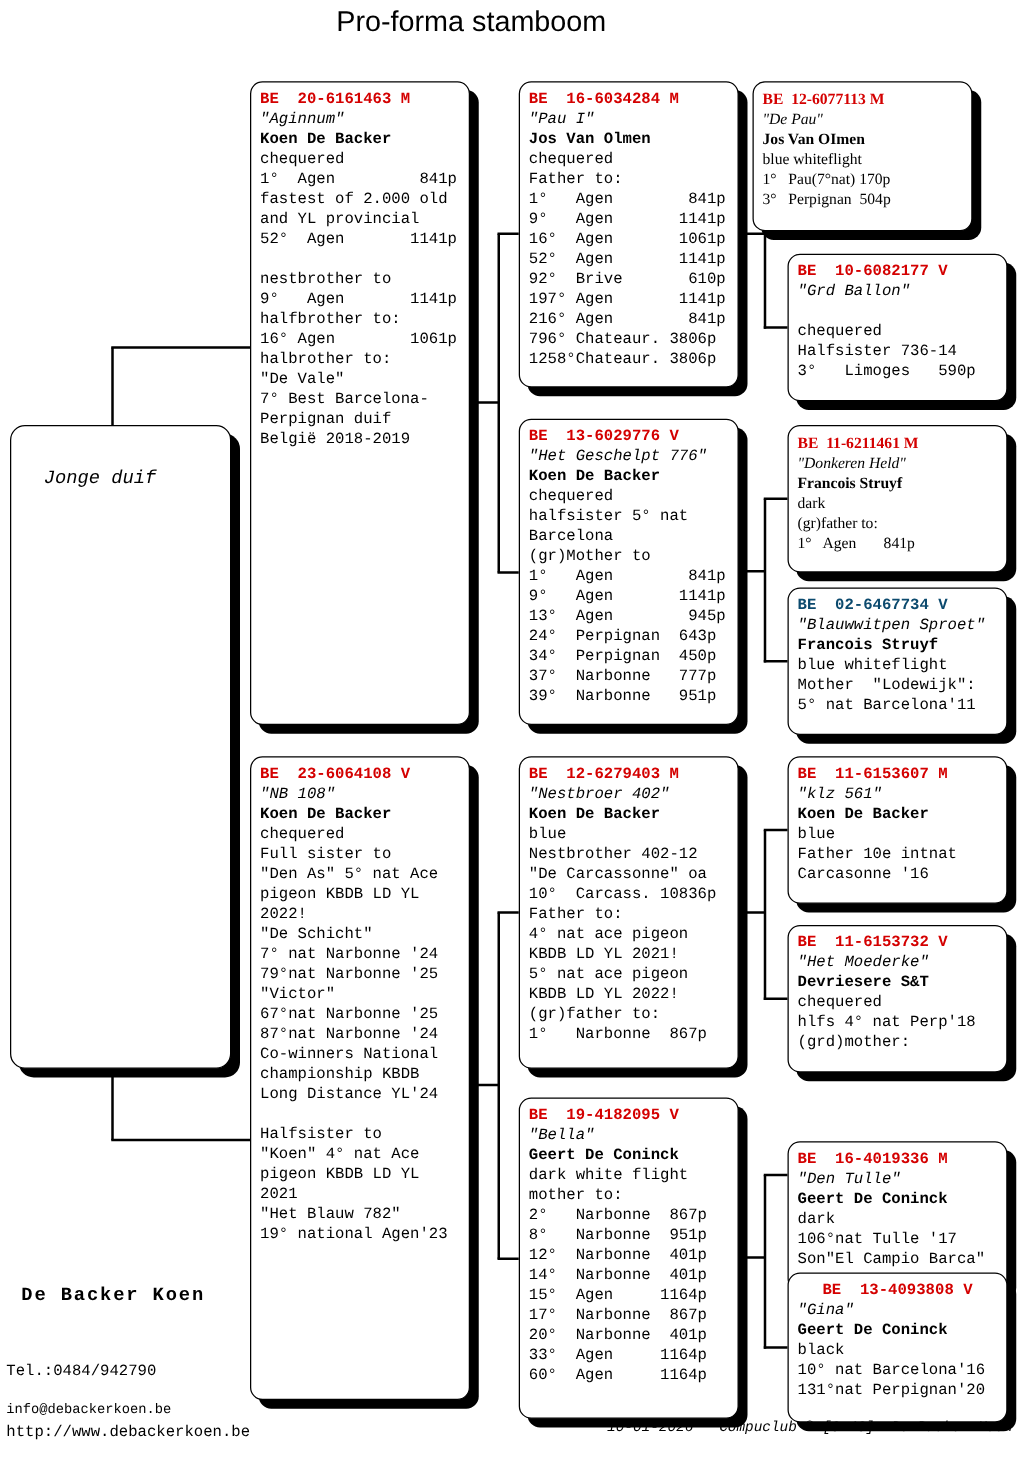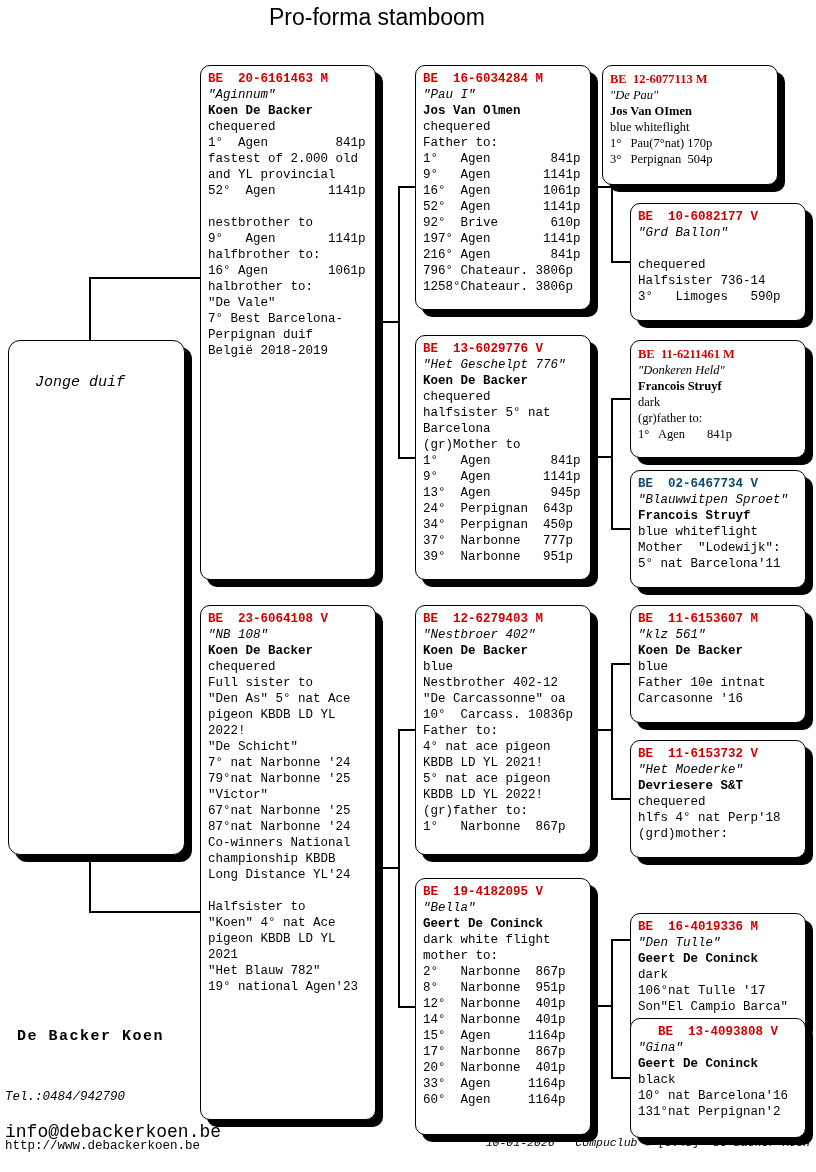--- a/index.html
+++ b/index.html
@@ -27,22 +27,22 @@
   .line.owner { font-weight:bold; }
   .subject-box {
     position:absolute; z-index:2; background:#fff;
     border:1.5px solid #000; border-radius:12px;
     box-shadow:7px 7px 0 0 #000;
     left:8px; top:340px; width:177px; height:515px;
     padding:16px 8px; font-size:15px; font-style:italic; white-space:pre;
   }
   .owner-block { position:absolute; left:17px; top:1028px; z-index:3; }
   .owner-name { font-size:15px; font-weight:bold; letter-spacing:1.5px; white-space:pre; }
-  .owner-tel  { position:absolute; left:5px; top:1090px; font-size:12.5px; white-space:pre;font-style:italic; }
-  .owner-mail { position:absolute; left:5px; top:1122px; font-size:18px; white-space:pre; }
+  .owner-tel  { position:absolute; left:5px; top:1090px; font-size:12.5px; white-space:pre; }
+  .owner-mail { position:absolute; left:5px; top:1122px; font-size:11px; white-space:pre; }
   .owner-web  { position:absolute; left:5px; top:1139px; font-size:12.5px; white-space:pre; }
   .footer {
     position:absolute; right:6px; top:1136px; z-index:3;
     font-size:11.5px; font-style:italic; white-space:pre;
   }
 </style>
 </head>
 <body>
 
 <div class="title">Pro-forma stamboom</div>
@@ -88,21 +88,21 @@
     <div class="box" style="left: 415px; top: 335px; width: 176px; height: 245px;"><div class="line id" style="color: rgb(212, 0, 0);">BE  13-6029776 V</div><div class="line name">"Het Geschelpt 776"</div><div class="line owner">Koen De Backer</div><div class="line">chequered</div><div class="line">halfsister 5° nat</div><div class="line">Barcelona</div><div class="line">(gr)Mother to</div><div class="line">1°   Agen        841p</div><div class="line">9°   Agen       1141p</div><div class="line">13°  Agen        945p</div><div class="line">24°  Perpignan  643p</div><div class="line">34°  Perpignan  450p</div><div class="line">37°  Narbonne   777p</div><div class="line">39°  Narbonne   951p</div></div>
     <div class="box" style="left: 415px; top: 605px; width: 176px; height: 250px;"><div class="line id" style="color: rgb(212, 0, 0);">BE  12-6279403 M</div><div class="line name">"Nestbroer 402"</div><div class="line owner">Koen De Backer</div><div class="line">blue</div><div class="line">Nestbrother 402-12</div><div class="line">"De Carcassonne" oa</div><div class="line">10°  Carcass. 10836p</div><div class="line">Father to:</div><div class="line">4° nat ace pigeon</div><div class="line">KBDB LD YL 2021!</div><div class="line">5° nat ace pigeon</div><div class="line">KBDB LD YL 2022!</div><div class="line">(gr)father to:</div><div class="line">1°   Narbonne  867p</div></div>
     <div class="box" style="left: 415px; top: 878px; width: 176px; height: 257px;"><div class="line id" style="color: rgb(212, 0, 0);">BE  19-4182095 V</div><div class="line name">"Bella"</div><div class="line owner">Geert De Coninck</div><div class="line">dark white flight</div><div class="line">mother to:</div><div class="line">2°   Narbonne  867p</div><div class="line">8°   Narbonne  951p</div><div class="line">12°  Narbonne  401p</div><div class="line">14°  Narbonne  401p</div><div class="line">15°  Agen     1164p</div><div class="line">17°  Narbonne  867p</div><div class="line">20°  Narbonne  401p</div><div class="line">33°  Agen     1164p</div><div class="line">60°  Agen     1164p</div></div>
     <div class="box" style="left: 602px; top: 65px; width: 176px; height: 120px; font-family: Liberation Serif, serif;"><div class="line id" style="color: rgb(212, 0, 0);">BE  12-6077113 M</div><div class="line name">"De Pau"</div><div class="line owner">Jos Van OImen</div><div class="line">blue whiteflight</div><div class="line">1°   Pau(7°nat) 170p</div><div class="line">3°   Perpignan  504p</div></div>
     <div class="box" style="left: 630px; top: 203px; width: 176px; height: 118px;"><div class="line id" style="color: rgb(212, 0, 0);">BE  10-6082177 V</div><div class="line name">"Grd Ballon"</div><div class="line"></div><div class="line">chequered</div><div class="line">Halfsister 736-14</div><div class="line">3°   Limoges   590p</div></div>
     <div class="box" style="left: 630px; top: 340px; width: 176px; height: 118px; font-family: Liberation Serif, serif;"><div class="line id" style="color: rgb(212, 0, 0);">BE  11-6211461 M</div><div class="line name">"Donkeren Held"</div><div class="line owner">Francois Struyf</div><div class="line">dark</div><div class="line">(gr)father to:</div><div class="line">1°   Agen       841p</div></div>
     <div class="box" style="left: 630px; top: 470px; width: 176px; height: 118px;"><div class="line id" style="color: #0c4a6e;">BE  02-6467734 V</div><div class="line name">"Blauwwitpen Sproet"</div><div class="line owner">Francois Struyf</div><div class="line">blue whiteflight</div><div class="line">Mother  "Lodewijk":</div><div class="line">5° nat Barcelona'11</div></div>
     <div class="box" style="left: 630px; top: 605px; width: 176px; height: 118px;"><div class="line id" style="color: rgb(212, 0, 0);">BE  11-6153607 M</div><div class="line name">"klz 561"</div><div class="line owner">Koen De Backer</div><div class="line">blue</div><div class="line">Father 10e intnat</div><div class="line">Carcasonne '16</div></div>
     <div class="box" style="left: 630px; top: 740px; width: 176px; height: 118px;"><div class="line id" style="color: rgb(212, 0, 0);">BE  11-6153732 V</div><div class="line name">"Het Moederke"</div><div class="line owner">Devriesere S&amp;T</div><div class="line">chequered</div><div class="line">hlfs 4° nat Perp'18</div><div class="line">(grd)mother:</div></div>
     <div class="box" style="left: 630px; top: 880px; width: 176px; height: 120px; margin-top: 33px;"><div class="line id" style="color: rgb(212, 0, 0);">BE  16-4019336 M</div><div class="line name">"Den Tulle"</div><div class="line owner">Geert De Coninck</div><div class="line">dark</div><div class="line">106°nat Tulle '17</div><div class="line">Son"El Campio Barca"</div></div>
-    <div class="box" style="left: 630px; top: 1018px; width: 176px; height: 120px;"><div class="line id" style="color: rgb(212, 0, 0); text-align: center;">BE  13-4093808 V</div><div class="line name">"Gina"</div><div class="line owner">Geert De Coninck</div><div class="line">black</div><div class="line">10° nat Barcelona'16</div><div class="line">131°nat Perpignan'2</div></div>
+    <div class="box" style="left: 630px; top: 1018px; width: 176px; height: 120px;"><div class="line id" style="color: rgb(212, 0, 0); text-align: center;">BE  13-4093808 V</div><div class="line name">"Gina"</div><div class="line owner">Geert De Coninck</div><div class="line">black</div><div class="line">10° nat Barcelona'16</div><div class="line">131°nat Perpignan'20</div></div>
   </div>
 
 <div class="owner-block">
   <div class="owner-name">De Backer Koen</div>
 </div>
 <div class="owner-tel">Tel.:0484/942790</div>
 <div class="owner-mail">info@debackerkoen.be</div>
 <div class="owner-web">http://www.debackerkoen.be</div>
 
 <div class="footer">10-01-2026   Compuclub © [9.48]  De Backer Koen</div>

